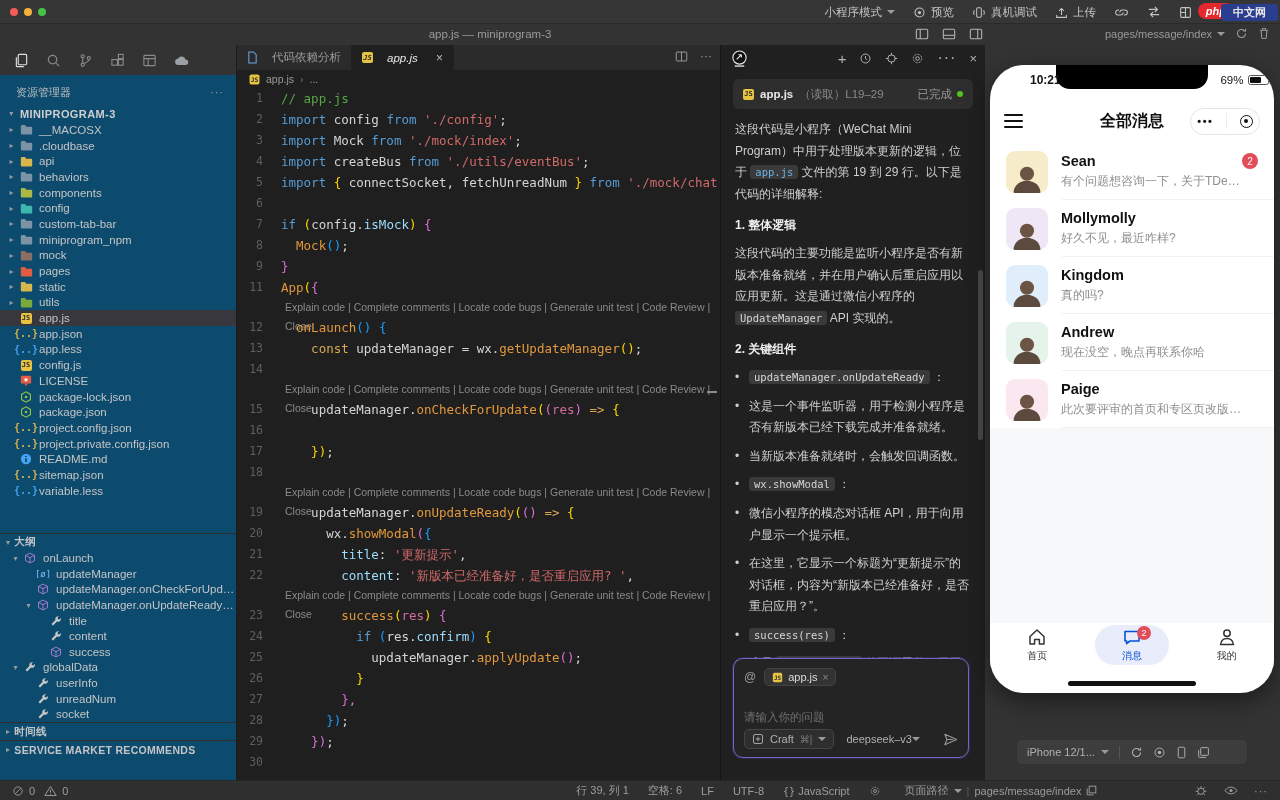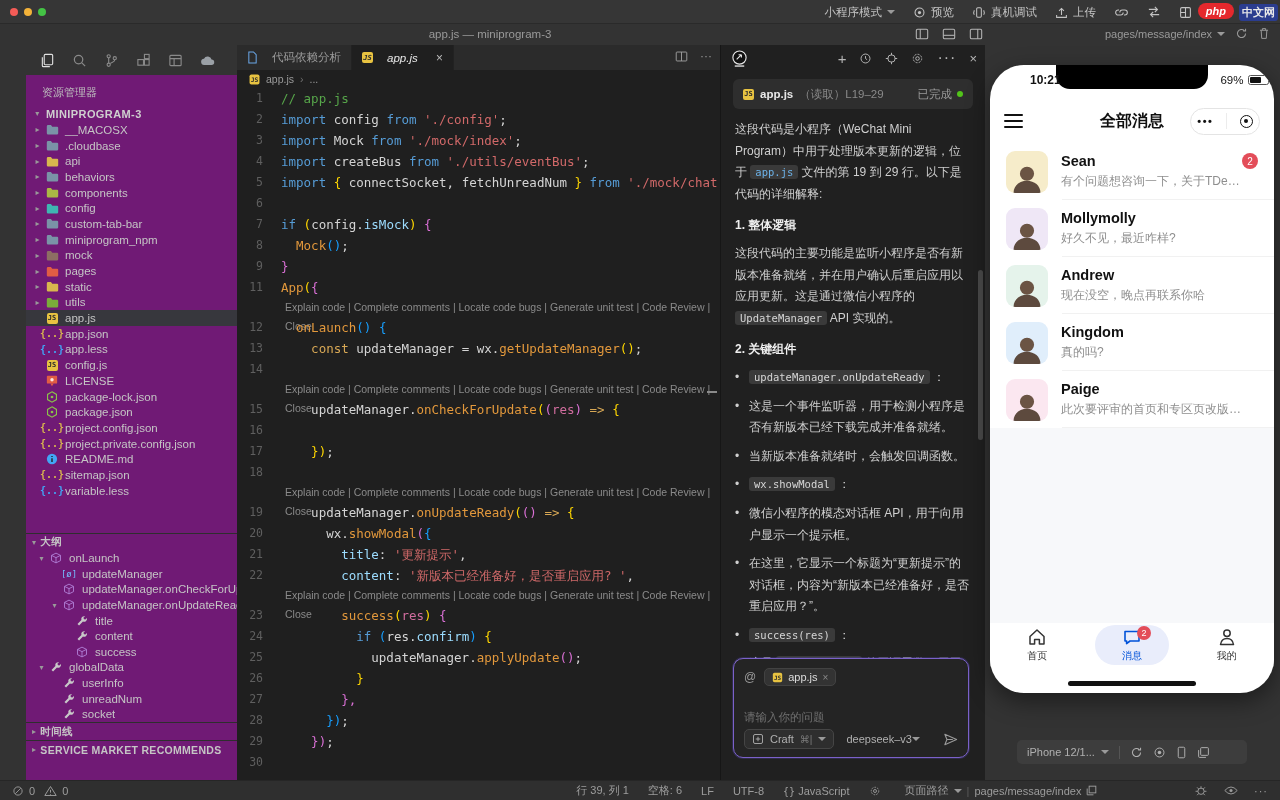--- a/index.html
+++ b/index.html
@@ -8,30 +8,30 @@
   .abs { position:absolute; }
   svg { display:block; }
 
   
   #titlebar { left:0; top:0; width:1280px; height:24px; background:#363636; border-bottom:1px solid #2a2a2a; }
   .tl { width:8px; height:8px; border-radius:50%; position:absolute; top:8px; }
   #titlebar .menus { position:absolute; right:88px; top:0; height:24px; display:flex; align-items:center; gap:18px; font-size:11.5px; color:#c3c3c3; }
   .menu-item { display:flex; align-items:center; gap:5px; cursor:default; }
   .caret { width:0; height:0; border-left:4px solid transparent; border-right:4px solid transparent; border-top:4px solid #9a9a9a; display:inline-block; }
   .php-badge { position:absolute; right:46px; top:3px; background:#e5282d; color:#fff; font-weight:bold; font-style:italic; border-radius:9px; padding:2px 8px; font-size:11px; }
-  .wm-cn { position:absolute; right:2px; top:4px; font-size:11px; font-weight:bold; color:#e8e8e8; background:#2b3d8f; border-radius:3px; padding:1px 3px; }
+  .wm-cn { position:absolute; right:2px; top:4px; font-size:11px; font-weight:bold; color:#e8e8e8; background:#2b3d8f; border-radius:3px; padding:1px 12px; }
 
   
   #menubar { left:0; top:25px; width:1280px; height:20px; background:#333; }
   #window-title { position:absolute; left:360px; top:3px; width:260px; text-align:center; font-size:11.5px; color:#9a9a9a; }
   .layout-icons { position:absolute; left:915px; top:2px; display:flex; gap:13px; }
   .sim-toolbar { position:absolute; right:10px; top:2px; display:flex; align-items:center; gap:10px; font-size:11px; color:#9a9a9a; }
 
   
-  #sidebar { left:0; top:45px; width:237px; height:735px; background:#701a75; border-right:1px solid #1c1c1c;margin-left:26px; }
+  #sidebar { left:0; top:45px; width:237px; height:735px; background:#0c4a6e; border-right:1px solid #1c1c1c; }
   #activitybar { display:flex; gap:17px; align-items:center; height:30px; padding:0 14px; background:#333; }
   #explorer-head { display:flex; justify-content:space-between; align-items:center; height:26px; padding:0 12px 0 16px; font-size:11px; color:#bdbdbd; margin-top:4px; }
   .tree-row { display:flex; align-items:center; height:15.7px; font-size:11.5px; color:#c5c5c5; padding-left:6px; white-space:nowrap; cursor:pointer; }
   .tree-row.sel { background:#37373d; }
   .tree-row .chev { width:11px; font-size:8px; color:#9a9a9a; margin-right:2px; text-align:center; flex:0 0 11px;}
   .tree-row .ic { width:14px; margin-right:6px; flex:0 0 14px; display:flex; justify-content:center; }
   .proj-row { font-weight:bold; font-size:11px; color:#cfcfcf; height:17px; display:flex; align-items:center; padding-left:6px; letter-spacing:.4px;}
   .braces { font-family:"DejaVu Sans Mono",monospace; font-size:10px; font-weight:bold; }
   .jsbadge { width:11px; height:11px; background:#e8c341; color:#2b2b2b; font-size:7px; font-weight:bold; display:flex; align-items:center; justify-content:center; border-radius:2px; font-family:"DejaVu Sans Mono",monospace;}
   .section-head { display:flex; align-items:center; height:18px; font-size:10.5px; font-weight:bold; color:#c5c5c5; padding-left:6px; letter-spacing:.3px; border-top:1px solid #2e2e2e; }
@@ -788,41 +788,41 @@
               <circle cx="12" cy="7.5" r="5" fill="#6b5444"></circle>
               <path d="M2.5 21c0-5 4.3-8.5 9.5-8.5s9.5 3.5 9.5 8.5z" fill="#5d4a3e"></path>
             </svg>
           </span>
           <span class="msg-texts">
             <div class="msg-name">Mollymolly</div>
             <div class="msg-prev">好久不见，最近咋样?</div>
           </span>
         </div>
         <div class="msg-row">
+          <span class="avatar" style="background:#e0eefb">
+            <svg width="34" height="30" viewBox="0 0 24 21">
+              <circle cx="12" cy="7.5" r="5" fill="#6b5444"></circle>
+              <path d="M2.5 21c0-5 4.3-8.5 9.5-8.5s9.5 3.5 9.5 8.5z" fill="#5d4a3e"></path>
+            </svg>
+          </span>
+          <span class="msg-texts">
+            <div class="msg-name">Kingdom</div>
+            <div class="msg-prev">真的吗?</div>
+          </span>
+        </div>
+        <div class="msg-row">
           <span class="avatar" style="background:#e5f3eb">
             <svg width="34" height="30" viewBox="0 0 24 21">
               <circle cx="12" cy="7.5" r="5" fill="#6b5444"></circle>
               <path d="M2.5 21c0-5 4.3-8.5 9.5-8.5s9.5 3.5 9.5 8.5z" fill="#5d4a3e"></path>
             </svg>
           </span>
           <span class="msg-texts">
             <div class="msg-name">Andrew</div>
             <div class="msg-prev">现在没空，晚点再联系你哈</div>
-          </span>
-        </div>
-        <div class="msg-row">
-          <span class="avatar" style="background:#e0eefb">
-            <svg width="34" height="30" viewBox="0 0 24 21">
-              <circle cx="12" cy="7.5" r="5" fill="#6b5444"></circle>
-              <path d="M2.5 21c0-5 4.3-8.5 9.5-8.5s9.5 3.5 9.5 8.5z" fill="#5d4a3e"></path>
-            </svg>
-          </span>
-          <span class="msg-texts">
-            <div class="msg-name">Kingdom</div>
-            <div class="msg-prev">真的吗?</div>
           </span>
         </div>
         <div class="msg-row">
           <span class="avatar" style="background:#fbe7f0">
             <svg width="34" height="30" viewBox="0 0 24 21">
               <circle cx="12" cy="7.5" r="5" fill="#6b5444"></circle>
               <path d="M2.5 21c0-5 4.3-8.5 9.5-8.5s9.5 3.5 9.5 8.5z" fill="#5d4a3e"></path>
             </svg>
           </span>
           <span class="msg-texts">

